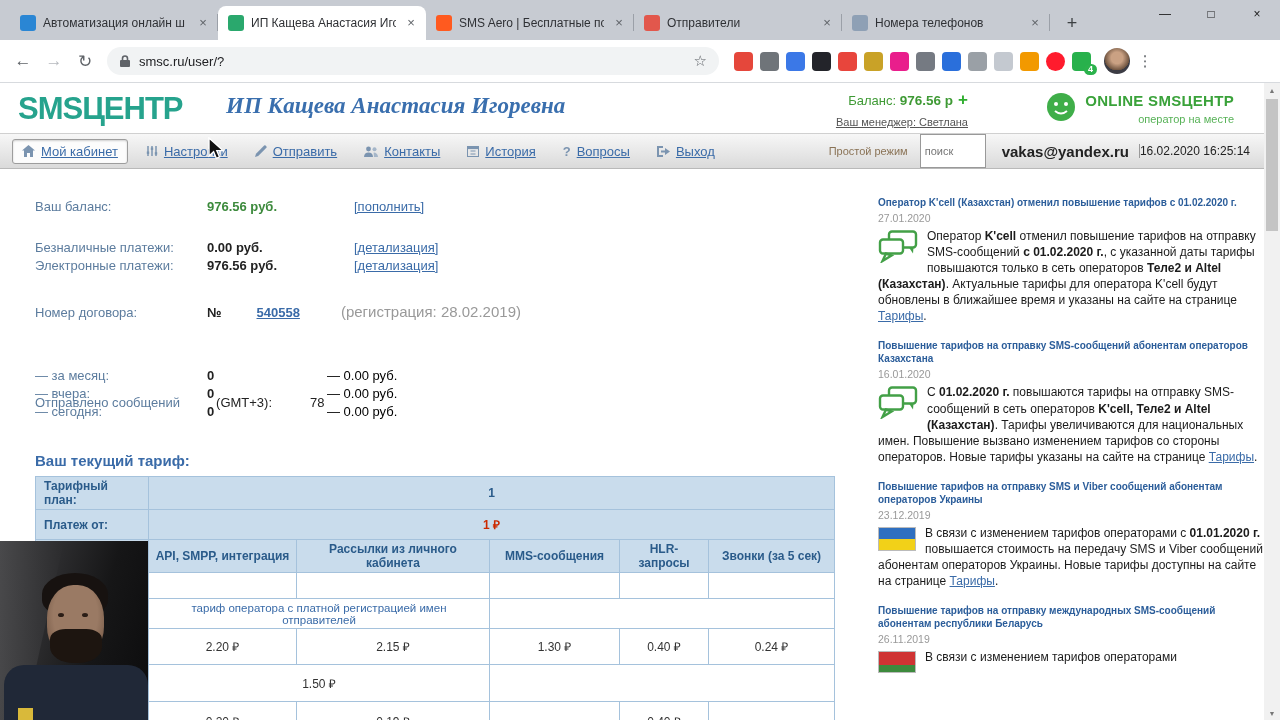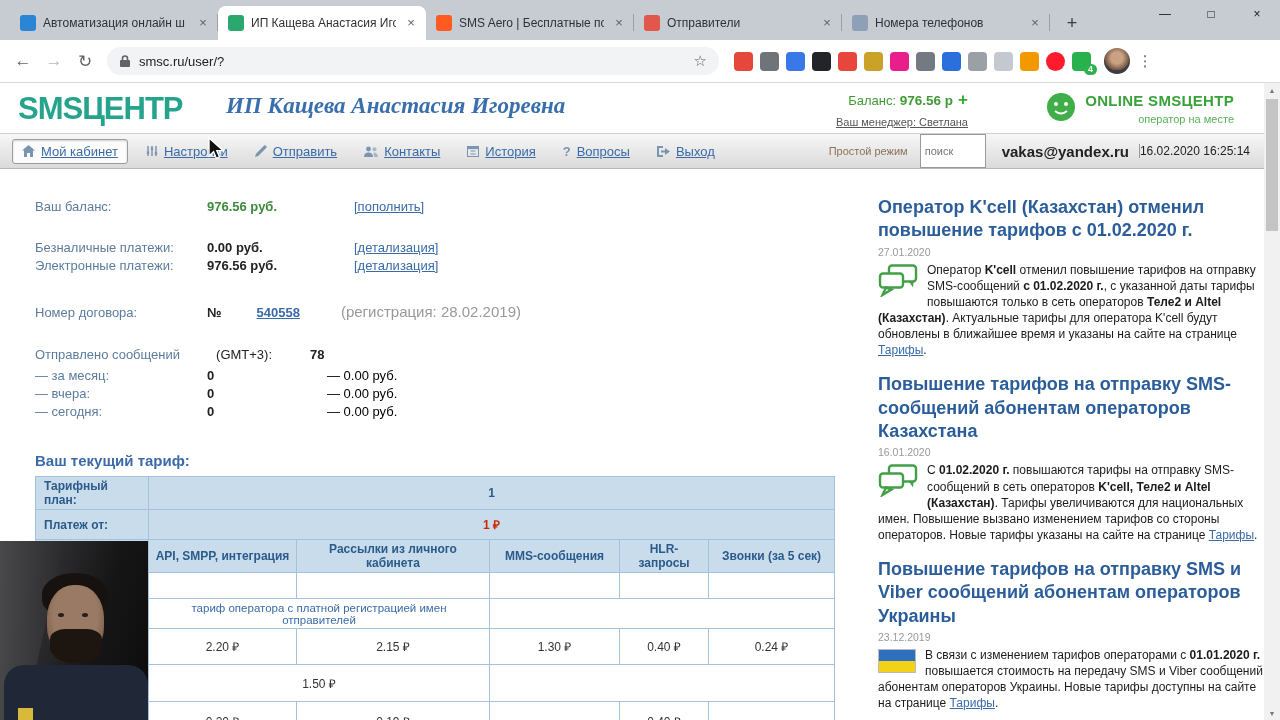--- a/index.html
+++ b/index.html
@@ -59,35 +59,35 @@
   .content-row { position:absolute; left:35px; display:flex; font-size:13px; align-items:baseline;gap:31px; }
   .c-label { width:141px; color:#5c7c9e; flex:none; }
   .c-value { width:116px; font-weight:bold; color:#222; flex:none; }
   .c-value.green { color:#3c8a3c; }
   .c-link { color:#3a6ba8; text-decoration:underline; }
   .c-gray { color:#999; font-size:15px; margin-left:10px; }
   .c-count { width:89px; font-weight:bold; color:#222; flex:none; }
   .contract-no { font-weight:bold; color:#222; }
   .contract-link { font-weight:bold; color:#3a6ba8; text-decoration:underline; margin-left:4px; }
   .gmt { color:#222; margin-left:5px; }
-  .sent-val { font-weight:bold; color:#222; margin-left:7px; }
+  .sent-val { font-weight:normal; color:#222; margin-left:7px;margin-top:48px; }
 
   .tariff-heading { position:absolute; left:35px; top:452px; font-size:15px; font-weight:bold; color:#3a6ba8; }
 
   table.tariff { position:absolute; left:35px; top:476px; border-collapse:collapse; table-layout:fixed; width:799px; font-size:12px; }
   .tariff td { border:1px solid #a5c2dc; text-align:center; vertical-align:middle; padding:2px 6px; color:#333; }
   .tariff .hdr { background:#c9dcec; color:#2a5b8a; font-weight:bold; }
   .tariff .lbl-cell { text-align:left; padding-left:8px; }
   .tariff .red { color:#cc2a00; }
   .tariff .blue-note { color:#3a6ba8; font-size:11.5px; }
 
   
   .news { position:absolute; left:878px; top:196px; width:388px; }
   .news-item { margin-bottom:15px; }
-  .news-title { font-size:18px; font-weight:bold; color:#2b5d9a; line-height:1.3; }
+  .news-title { font-size:10px; font-weight:bold; color:#2b5d9a; line-height:1.3; }
   .news-date { font-size:10.5px; color:#999; margin:3px 0 4px; }
   .news-body { font-size:12px; color:#1b1b1b; line-height:1.34; }
   .news-icon { float:left; margin:2px 9px 2px 0; }
   .flag-ua { width:38px; height:24px; background:linear-gradient(#2f6fc0 50%, #f2d118 50%); border:1px solid #bbb; }
   .flag-by { width:38px; height:22px; background:linear-gradient(#cf3333 66%, #3d8a3d 66%); border:1px solid #bbb; }
   .link { color:#3a6ba8; text-decoration:underline; }
 
   
   .scrollbar { position:absolute; right:0; top:83px; width:16px; height:637px; background:#f1f1f1; }
   .sb-arrow { position:absolute; left:0; width:16px; height:14px; color:#777; font-size:7px; display:flex; align-items:center; justify-content:center; }
@@ -396,20 +396,21 @@
   </div>
   <div class="news-item">
     <div class="news-title">Повышение тарифов на отправку SMS и Viber сообщений абонентам операторов Украины</div>
     <div class="news-date">23.12.2019</div>
     <div class="news-body">
       <span class="news-icon flag-ua"></span>
       <span><span>В связи с изменением тарифов операторами с </span><span style="font-weight: bold;">01.01.2020 г.</span><span> повышается стоимость на передачу SMS и Viber сообщений абонентам операторов Украины. Новые тарифы доступны на сайте на странице </span><span class="link">Тарифы</span><span>.</span></span>
     </div>
   </div>
   <div class="news-item">
+    <div class="news-title">Повышение тарифов на отправку международных SMS-сообщений абонентам республики Беларусь</div>
     <div class="news-date">26.11.2019</div>
     <div class="news-body">
       <span class="news-icon flag-by"></span>
       <span><span>В связи с изменением тарифов операторами</span></span>
     </div>
   </div>
 </div>
 
 <div class="scrollbar">
   <span class="sb-arrow up">▲</span>

